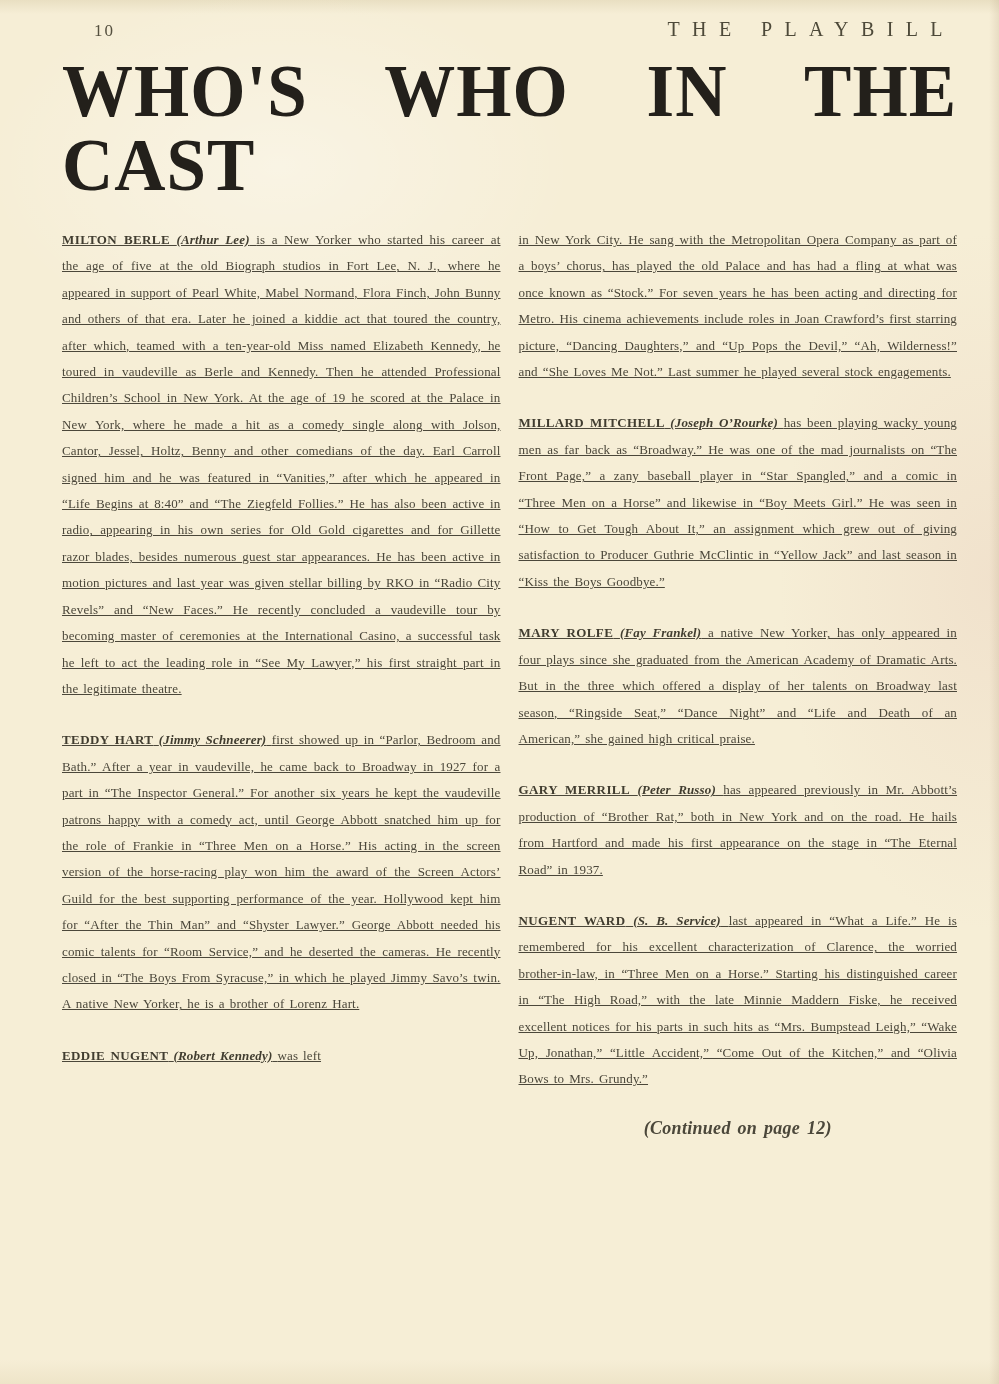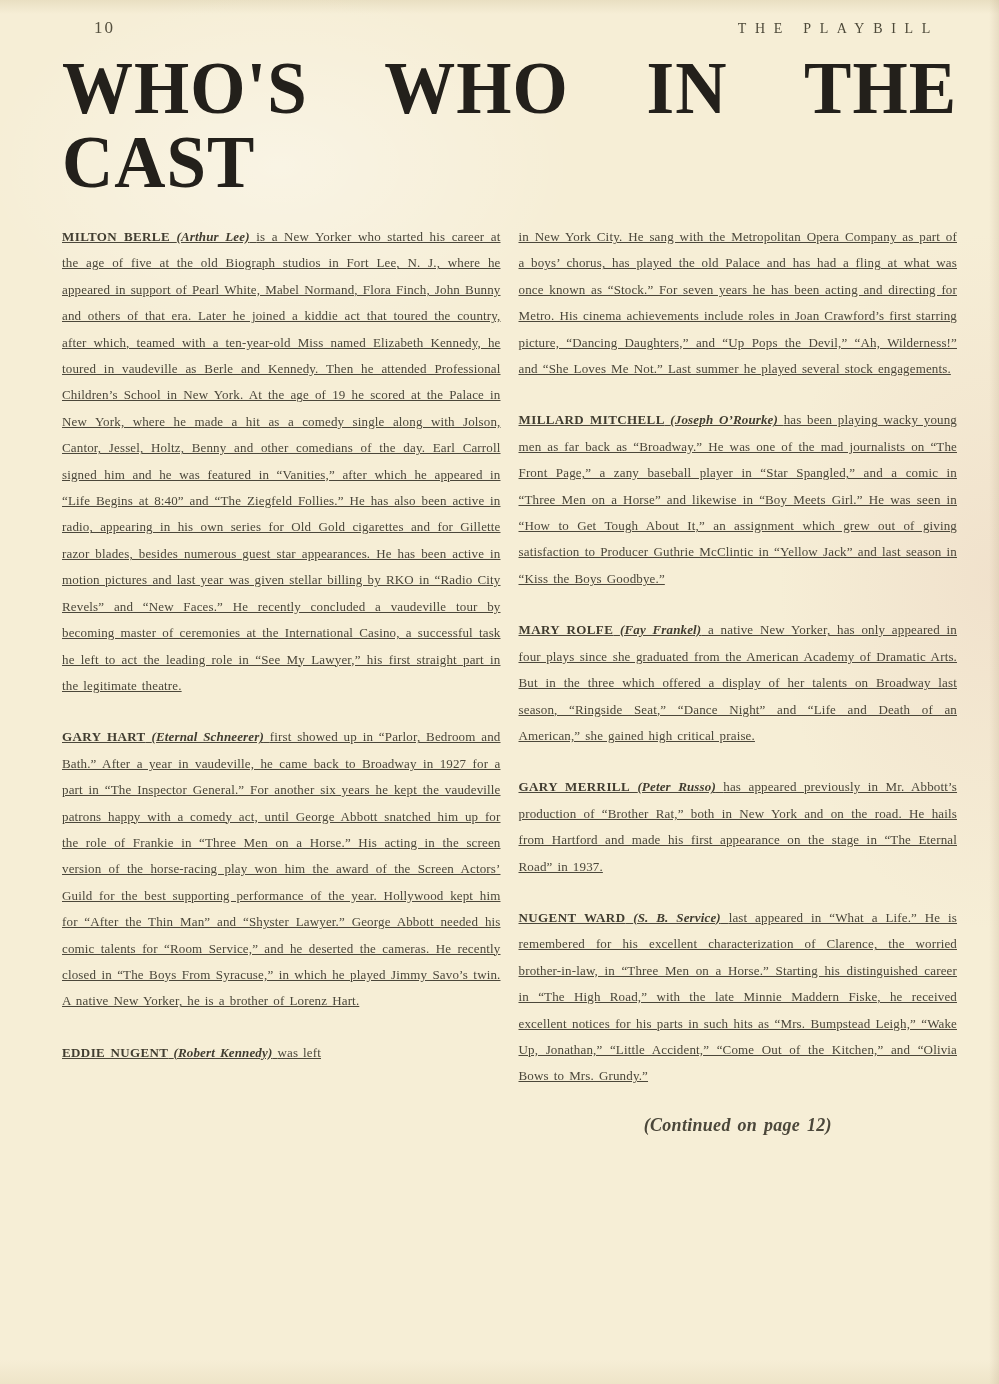--- a/index.html
+++ b/index.html
@@ -9,21 +9,21 @@
     background:
       radial-gradient(ellipse 420px 260px at 28% 12%, rgba(255,255,255,0.35), rgba(255,255,255,0) 70%),
       radial-gradient(ellipse 300px 500px at 99% 42%, rgba(216,170,160,0.18), rgba(216,170,160,0) 70%),
       linear-gradient(180deg,#e9dfc2 0px,#f6eed6 14px,#f6eed6 1360px,#eee4c8 1384px),
       #f6eed6;
     color:#4b473a;
   }
   .sheet{position:absolute;inset:0;padding:18px 42px 0 62px;box-sizing:border-box;}
   .header-row{display:flex;justify-content:space-between;align-items:baseline;padding-left:32px;}
   .page-number{font-size:17px;letter-spacing:2px;color:#55503f;}
-  .masthead{font-size:14px;letter-spacing:0.62em;color:#4d4939;font-weight:400;margin-right:18px;}
+  .masthead{font-size:20px;letter-spacing:0.62em;color:#4d4939;font-weight:400;margin-right:2px;}
   .page-title{
     margin-top:14px;
     font-size:71px;line-height:1.0;font-weight:700;color:#23201b;
     text-align:justify;text-align-last:justify;
     letter-spacing:1px;
     transform:scaleY(1.04);transform-origin:top left;
     white-space:normal;
   }
   .columns{display:flex;gap:18px;margin-top:30px;}
   .col{flex:1 1 0;min-width:0;}
@@ -62,22 +62,22 @@
 
   <div class="columns">
 
     <div class="col">
       <p class="bio">
         <span class="actor">MILTON BERLE</span>
         <span class="role">(Arthur Lee)</span>
         <span class="bio-text">is a New Yorker who started his career at the age of five at the old Biograph studios in Fort Lee, N. J., where he appeared in support of Pearl White, Mabel Normand, Flora Finch, John Bunny and others of that era. Later he joined a kiddie act that toured the country, after which, teamed with a ten-year-old Miss named Elizabeth Kennedy, he toured in vaudeville as Berle and Kennedy. Then he attended Professional Children’s School in New York. At the age of 19 he scored at the Palace in New York, where he made a hit as a comedy single along with Jolson, Cantor, Jessel, Holtz, Benny and other comedians of the day. Earl Carroll signed him and he was featured in “Vanities,” after which he appeared in “Life Begins at 8:40” and “The Ziegfeld Follies.” He has also been active in radio, appearing in his own series for Old Gold cigarettes and for Gillette razor blades, besides numerous guest star appearances. He has been active in motion pictures and last year was given stellar billing by RKO in “Radio City Revels” and “New Faces.” He recently concluded a vaudeville tour by becoming master of ceremonies at the International Casino, a successful task he left to act the leading role in “See My Lawyer,” his first straight part in the legitimate theatre.</span>
       </p>
       <p class="bio">
-        <span class="actor">GARY HART</span>
-        <span class="role">(Eternal Schneerer)</span>
+        <span class="actor">TEDDY HART</span>
+        <span class="role">(Jimmy Schneerer)</span>
         <span class="bio-text">first showed up in “Parlor, Bedroom and Bath.” After a year in vaudeville, he came back to Broadway in 1927 for a part in “The Inspector General.” For another six years he kept the vaudeville patrons happy with a comedy act, until George Abbott snatched him up for the role of Frankie in “Three Men on a Horse.” His acting in the screen version of the horse-racing play won him the award of the Screen Actors’ Guild for the best supporting performance of the year. Hollywood kept him for “After the Thin Man” and “Shyster Lawyer.” George Abbott needed his comic talents for “Room Service,” and he deserted the cameras. He recently closed in “The Boys From Syracuse,” in which he played Jimmy Savo’s twin. A native New Yorker, he is a brother of Lorenz Hart.</span>
       </p>
       <p class="bio">
         <span class="actor">EDDIE NUGENT</span>
         <span class="role">(Robert Kennedy)</span>
         <span class="bio-text">was left</span>
       </p>
     </div>
 
     <div class="col">

